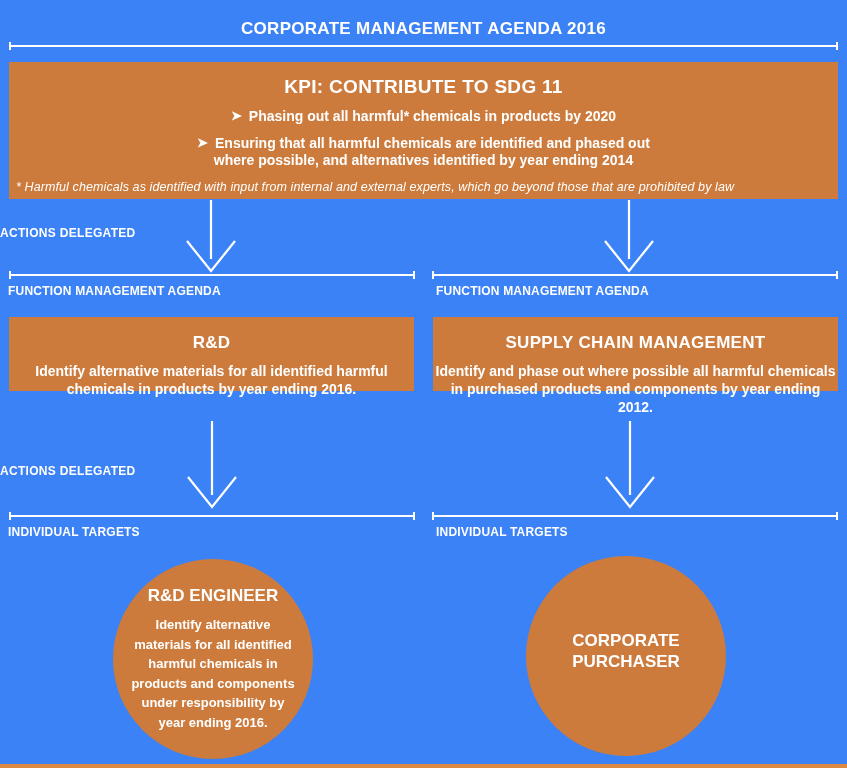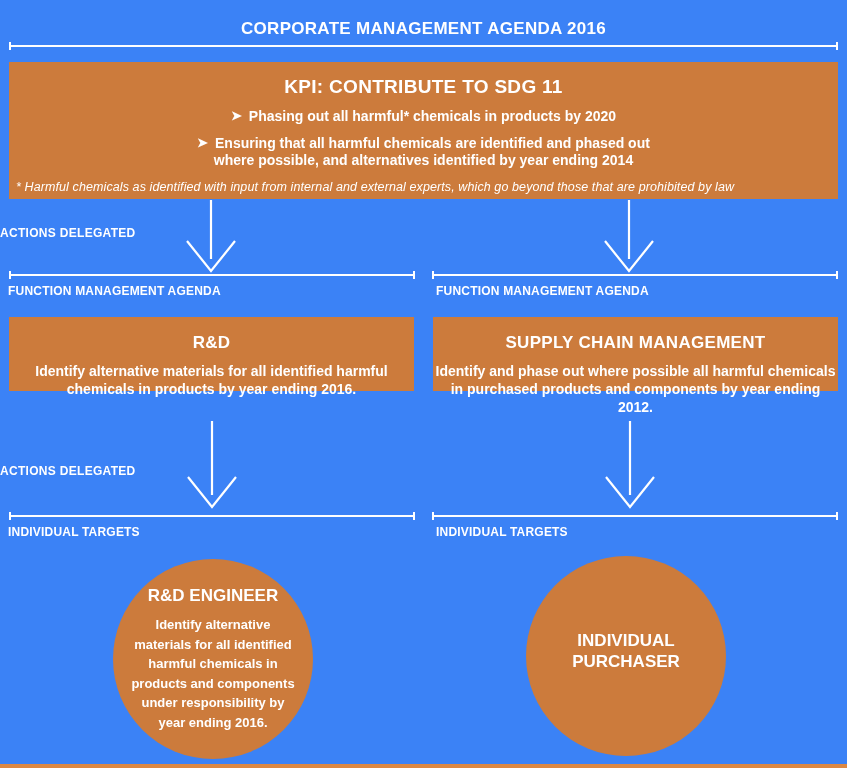--- a/index.html
+++ b/index.html
@@ -130,17 +130,17 @@
   <div class="rule rule-it-l"></div>
   <div class="rule rule-it-r"></div>
   <div class="col-heading it-l">INDIVIDUAL TARGETS</div>
   <div class="col-heading it-r">INDIVIDUAL TARGETS</div>
 
   <section class="circle circle-l">
     <div class="circle-title">R&amp;D ENGINEER</div>
     <p class="circle-body">Identify alternative materials for all identified harmful chemicals in products and components under responsibility by year ending 2016.</p>
   </section>
   <section class="circle circle-r">
-    <div class="circle-title">INDIVIDUAL PURCHASER</div>
+    <div class="circle-title">CORPORATE PURCHASER</div>
   </section>
 
   <div class="bottom-strip"></div>
 </div>
 
 </body></html>

